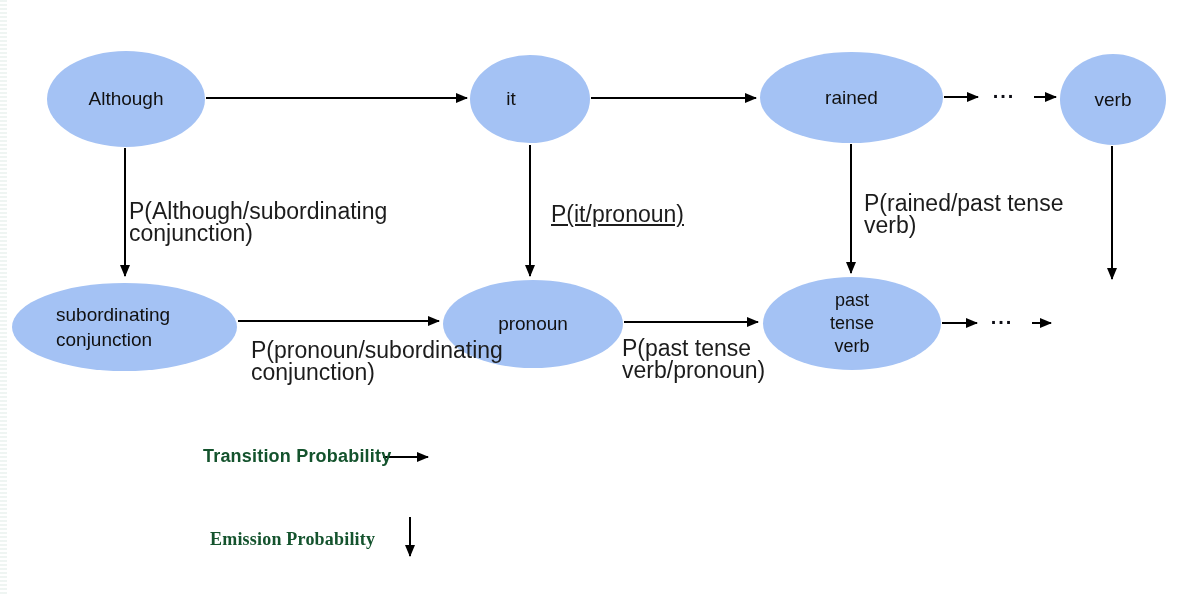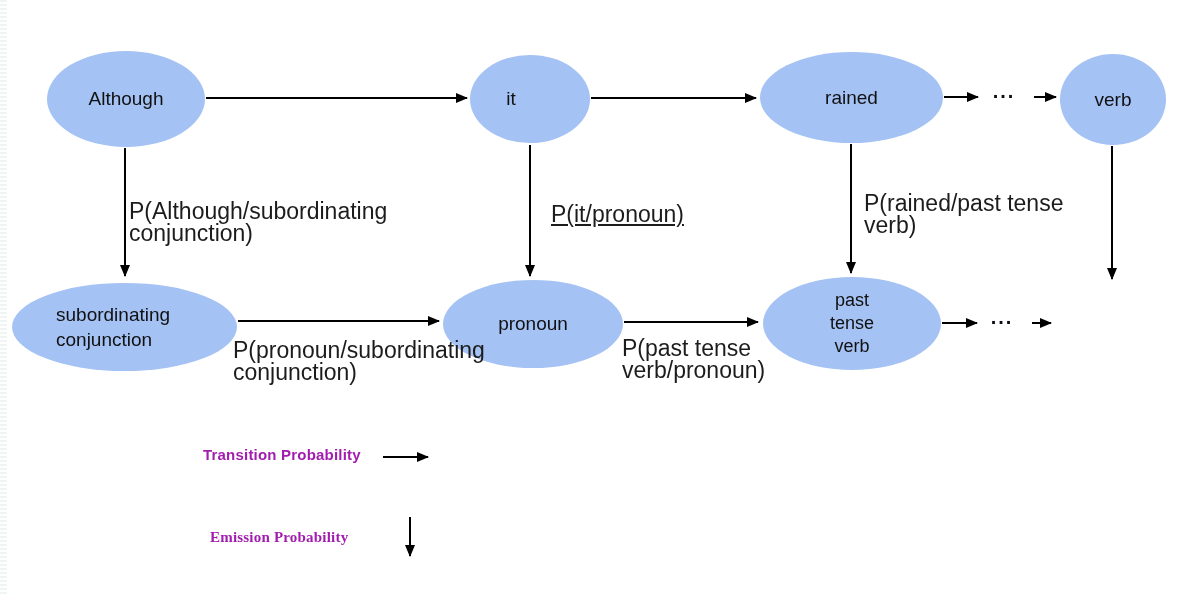--- a/index.html
+++ b/index.html
@@ -65,40 +65,40 @@
   .plabel {
     position: absolute;
     font-size: 23px;
     line-height: 22px;
     color: #1c1c1c;
     white-space: pre-line;
   }
   #plabel-although { left: 129px; top: 200px; }
   #plabel-it       { left: 551px; top: 203px; text-decoration: underline; }
   #plabel-rained   { left: 864px; top: 192px; }
-  #plabel-pronoun  { left: 233px; top: 339px; }
+  #plabel-pronoun  { left: 251px; top: 339px; }
   #plabel-ptv      { left: 622px; top: 337px; }
 
   .dots {
     position: absolute;
     width: 42px;
     text-align: center;
     font-size: 20px;
     font-weight: bold;
     letter-spacing: 2px;
     color: #0c0c14;
   }
   #dots-top    { left: 983px; top: 80px;  }
   #dots-bottom { left: 981px; top: 306px; }
 
   .legend-label {
     position: absolute;
-    font-size: 15px;
+    font-size: 18px;
     font-weight: bold;
-    color: #a21caf;
+    color: #14532d;
     letter-spacing: 0.2px;
   }
   #legend-transition-label { left: 203px; top: 446px; }
   #legend-emission-label   { left: 210px; top: 529px; font-family: Liberation Serif, serif; }
 </style>
 </head>
 <body>
 
 <div id="canvas">
 

